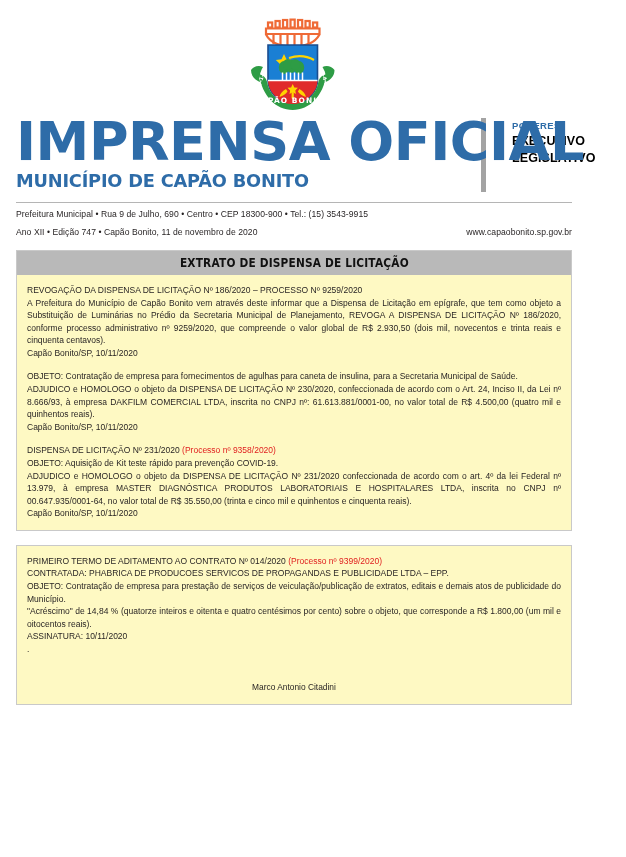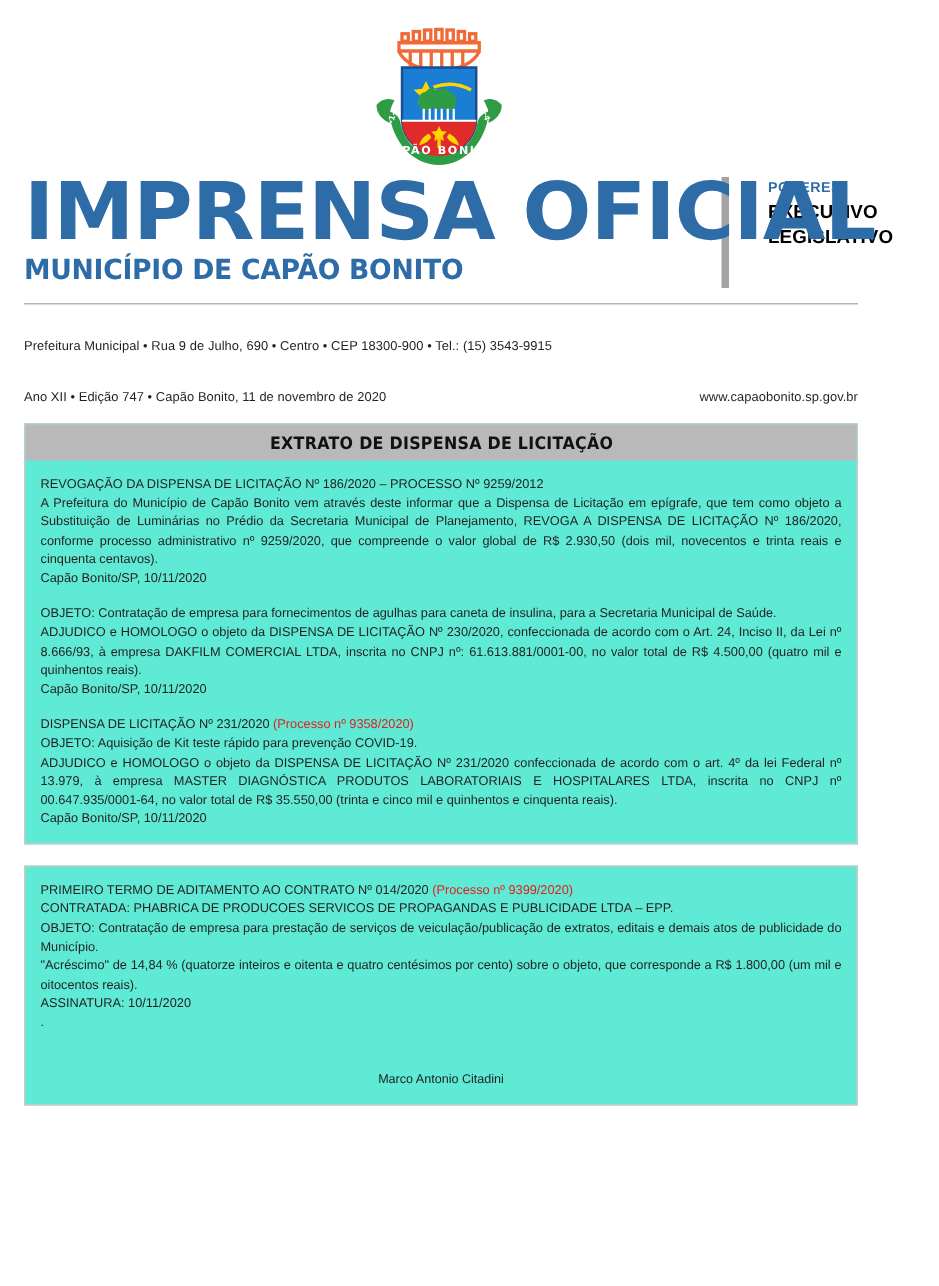--- a/index.html
+++ b/index.html
@@ -91,34 +91,33 @@
     height: 1px;
     background: #b5b5b5;
     margin: 10px 14px 0 16px;
   }
 
   .info-line {
     font-size: 8.6px;
     color: #231f20;
     padding: 6px 14px 0 16px;
     letter-spacing: 0.05px;
-    margin-top: 16px;
   }
   .info-line.edition {
     display: flex;
     justify-content: space-between;
     padding-top: 8px;
   }
   .info-line .site { text-align: right; }
 
   
   .section {
     margin: 14px 14px 0 16px;
     border: 1px solid #c9c9c9;
-    background: #5eead4;
+    background: #fef9c3;
   }
   .section.first { margin-top: 13px; }
   .section-head {
     background: #b9b9b9;
     text-align: center;
     padding: 5px 0 5px 0;
     font-family: "DejaVu Sans", sans-serif;
     font-weight: 700;
     font-size: 11.5px;
     letter-spacing: 0.2px;
@@ -242,21 +241,21 @@
     </div>
   </div>
 
   <div class="section first">
     <div class="section-head">
       <span>EXTRATO DE DISPENSA DE LICITAÇÃO</span>
     </div>
     <div class="section-body">
 
       <div class="block">
-        <p class="lead">REVOGAÇÃO DA DISPENSA DE LICITAÇÃO Nº 186/2020 – PROCESSO Nº 9259/2012</p>
+        <p class="lead">REVOGAÇÃO DA DISPENSA DE LICITAÇÃO Nº 186/2020 – PROCESSO Nº 9259/2020</p>
         <p class="justify">A Prefeitura do Município de Capão Bonito vem através deste informar que a Dispensa de Licitação em epígrafe, que tem como objeto a Substituição de Luminárias no Prédio da Secretaria Municipal de Planejamento, REVOGA A DISPENSA DE LICITAÇÃO Nº 186/2020, conforme processo administrativo nº 9259/2020, que compreende o valor global de R$ 2.930,50 (dois mil, novecentos e trinta reais e cinquenta centavos).</p>
         <p>Capão Bonito/SP, 10/11/2020</p>
       </div>
 
       <div class="block">
         <p>OBJETO: Contratação de empresa para fornecimentos de agulhas para caneta de insulina, para a Secretaria Municipal de Saúde.</p>
         <p class="justify">ADJUDICO e HOMOLOGO o objeto da DISPENSA DE LICITAÇÃO Nº 230/2020, confeccionada de acordo com o Art. 24, Inciso II, da Lei nº 8.666/93, à empresa DAKFILM COMERCIAL LTDA, inscrita no CNPJ nº: 61.613.881/0001-00, no valor total de R$ 4.500,00 (quatro mil e quinhentos reais).</p>
         <p>Capão Bonito/SP, 10/11/2020</p>
       </div>
 

